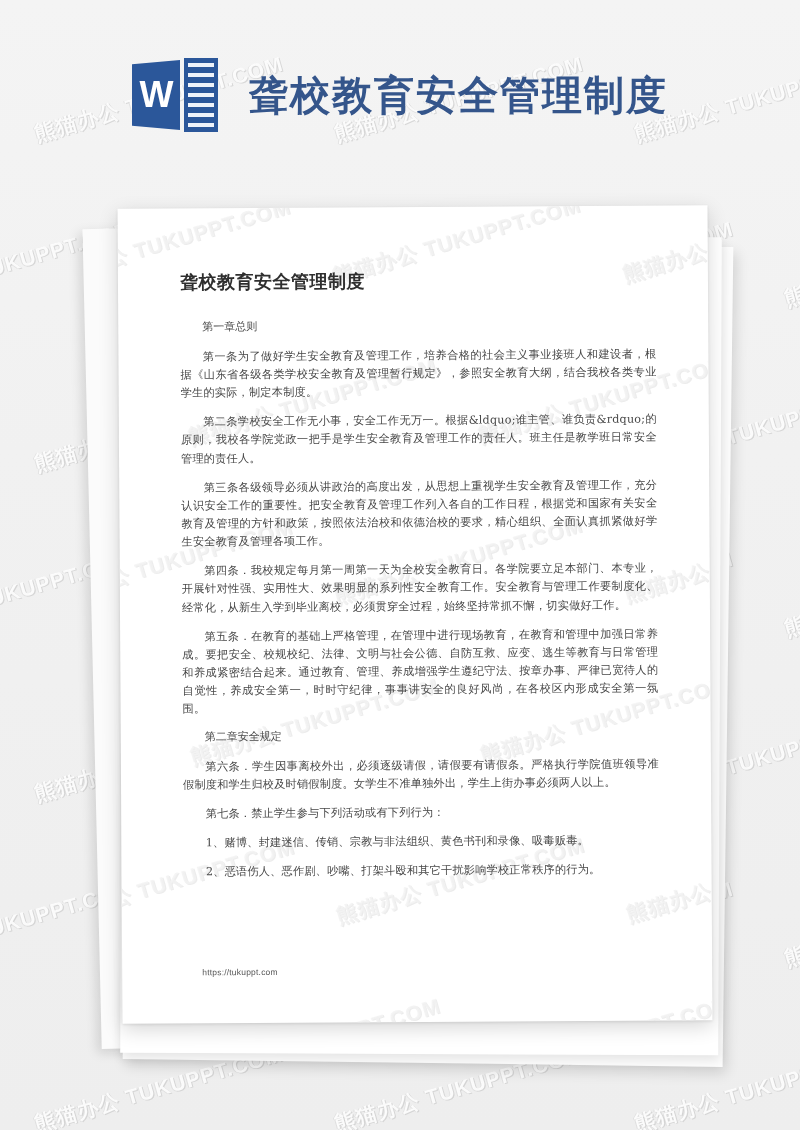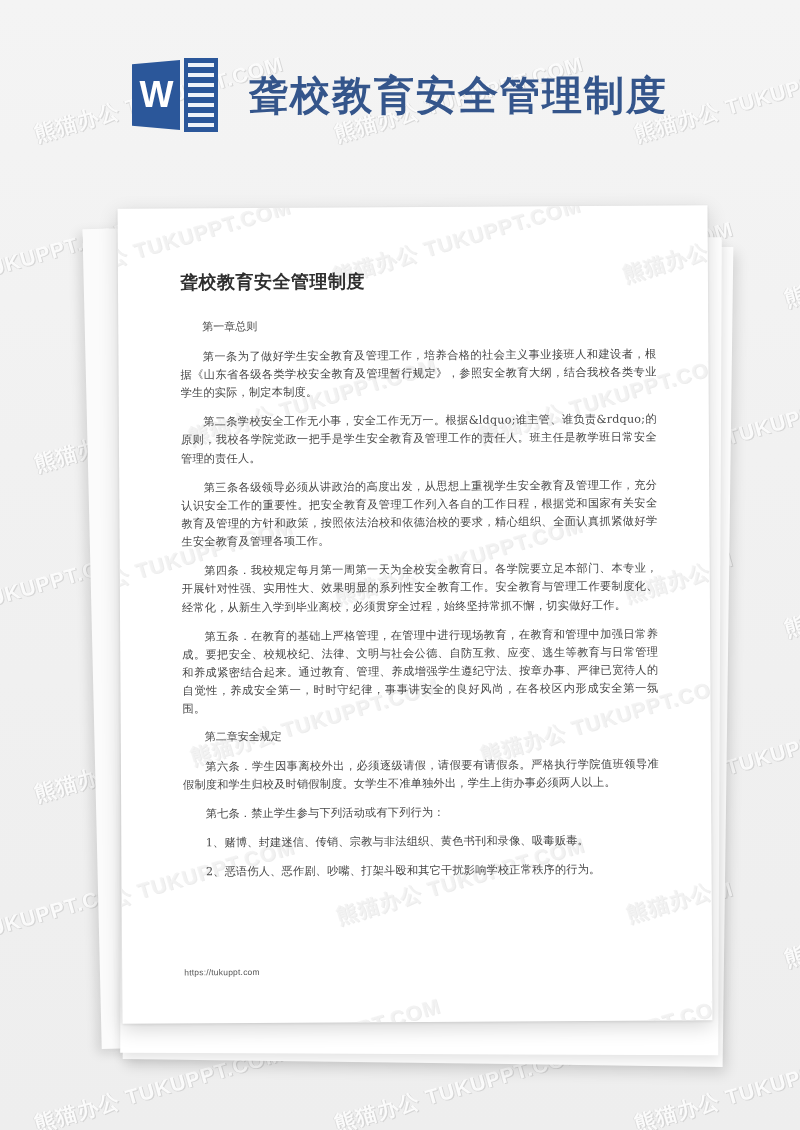--- a/index.html
+++ b/index.html
@@ -200,21 +200,21 @@
     line-height: 1.62;
     text-align: justify;
     text-justify: inter-ideograph;
     letter-spacing: .2px;
   }
   .para.listed {
     text-indent: 2em;
   }
   .footer-url {
     position: absolute;
-    left: 62px;
+    left: 80px;
     bottom: 46px;
     font-family: "Liberation Sans", sans-serif;
     font-size: 8.5px;
     color: #555555;
     letter-spacing: .2px;
   }
 
   
   .sheet-wm {
     position: absolute;

